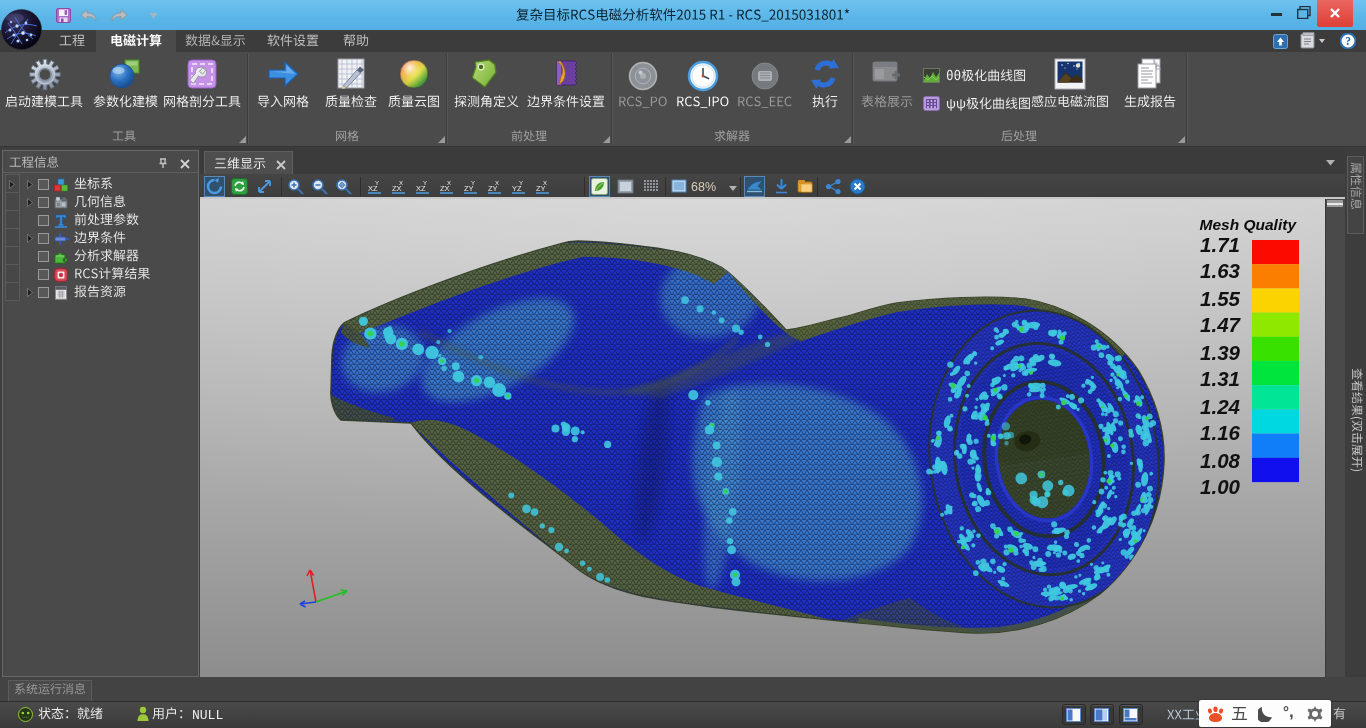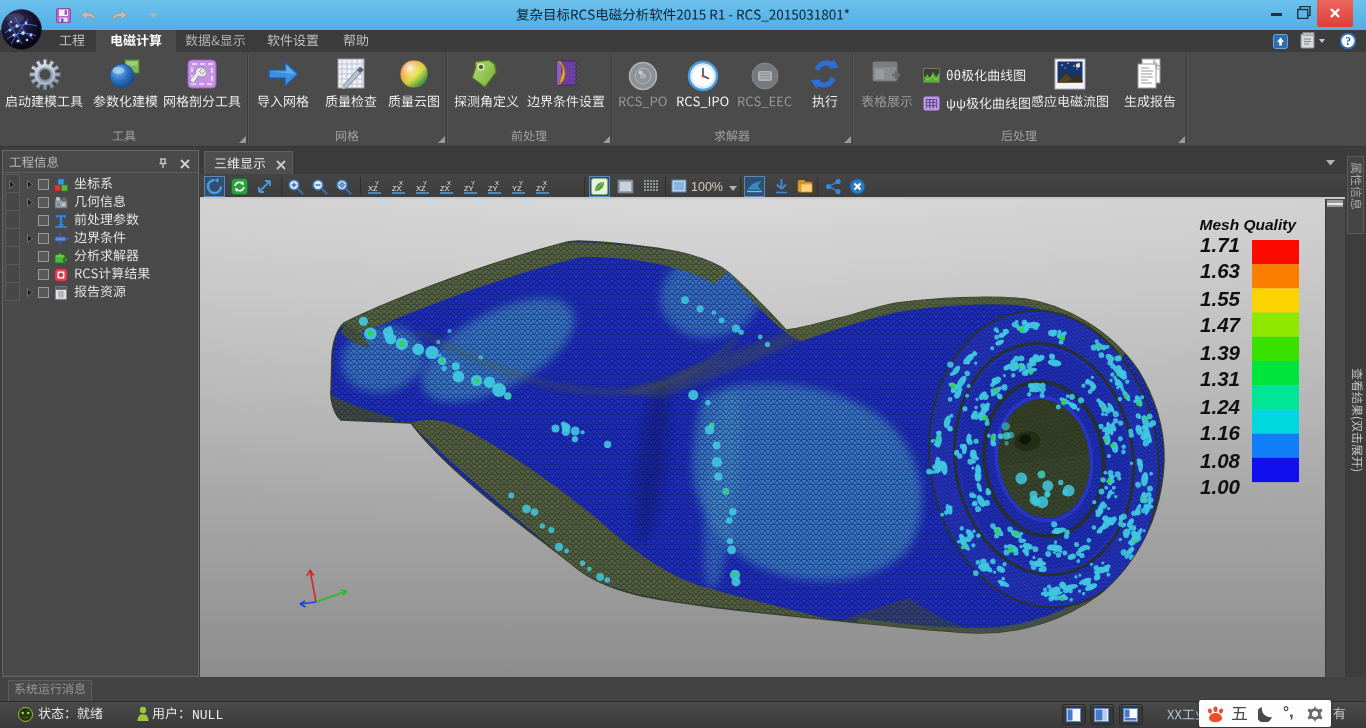--- a/index.html
+++ b/index.html
@@ -1193,21 +1193,21 @@
       <circle cx="11" cy="12" r="0.9"></circle>
       <circle cx="14" cy="12" r="0.9"></circle>
     </g>
   </svg>
 <div class="abs" style="left:665px;top:177px;width:1px;height:19px;background:#2e2e2e;"></div>
 <svg class="abs" style="left:671px;top:178px" width="17" height="17" viewBox="0 0 17 17">
     <rect x="1" y="2" width="14" height="12" fill="#b8d4ee" stroke="#5a88b8"></rect>
     <rect x="3" y="4" width="10" height="8" fill="#88b4de"></rect>
   </svg>
 <div class="abs" style="left:672px;top:178px;width:76px;height:18px;"></div>
-<span class="abs" style="left:691px;top:180px;font-size:12.5px;color:#d8cdbb;font-family:'Liberation Sans',sans-serif;">100%</span>
+<span class="abs" style="left:691px;top:180px;font-size:12.5px;color:#d8cdbb;font-family:'Liberation Sans',sans-serif;">68%</span>
 <svg class="abs" style="left:729px;top:186px" width="8" height="5" viewBox="0 0 8 5">
     <path d="M0 0 L8 0 L4 5 Z" fill="#b2b2b2"></path>
   </svg>
 <div class="abs" style="left:740px;top:177px;width:1px;height:19px;background:#2e2e2e;"></div>
 <div class="abs" style="left:744px;top:176px;width:21px;height:21px;background:#31506e;border:1px solid #5a88b8;"></div>
 <svg class="abs" style="left:746px;top:178px" width="17" height="17" viewBox="0 0 17 17">
     <path d="M1 12 C5 5 11 3 16 3 L12 8 L16 12 Z" fill="#3a88c8" stroke="#1a5888" stroke-width="0.8"></path>
     <path d="M1 13.5 L16 13.5" stroke="#88b8d8" stroke-width="1.4"></path>
   </svg>
 <svg class="abs" style="left:773px;top:178px" width="17" height="17" viewBox="0 0 17 17">

